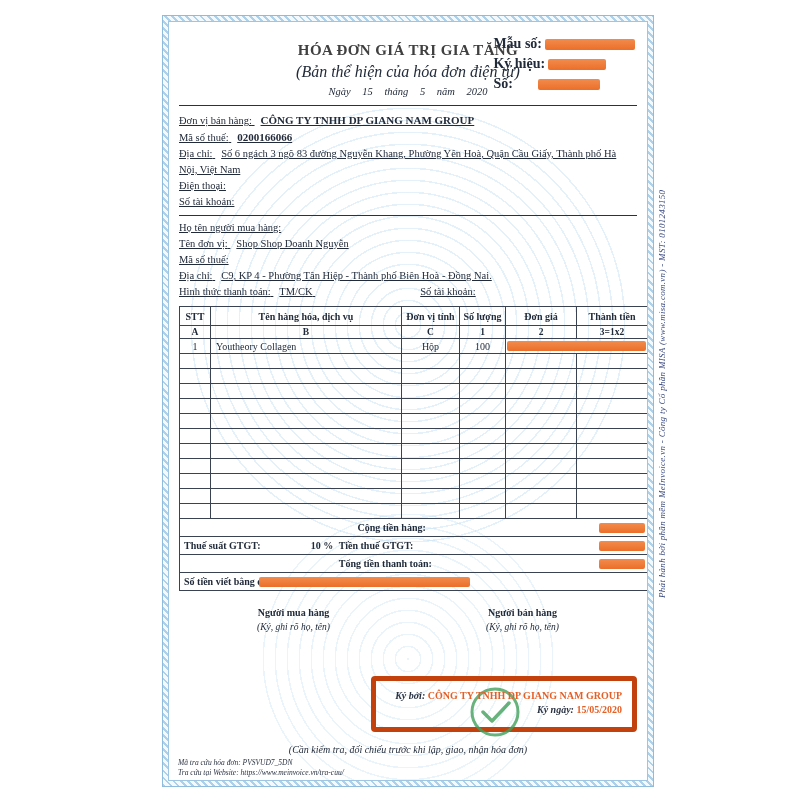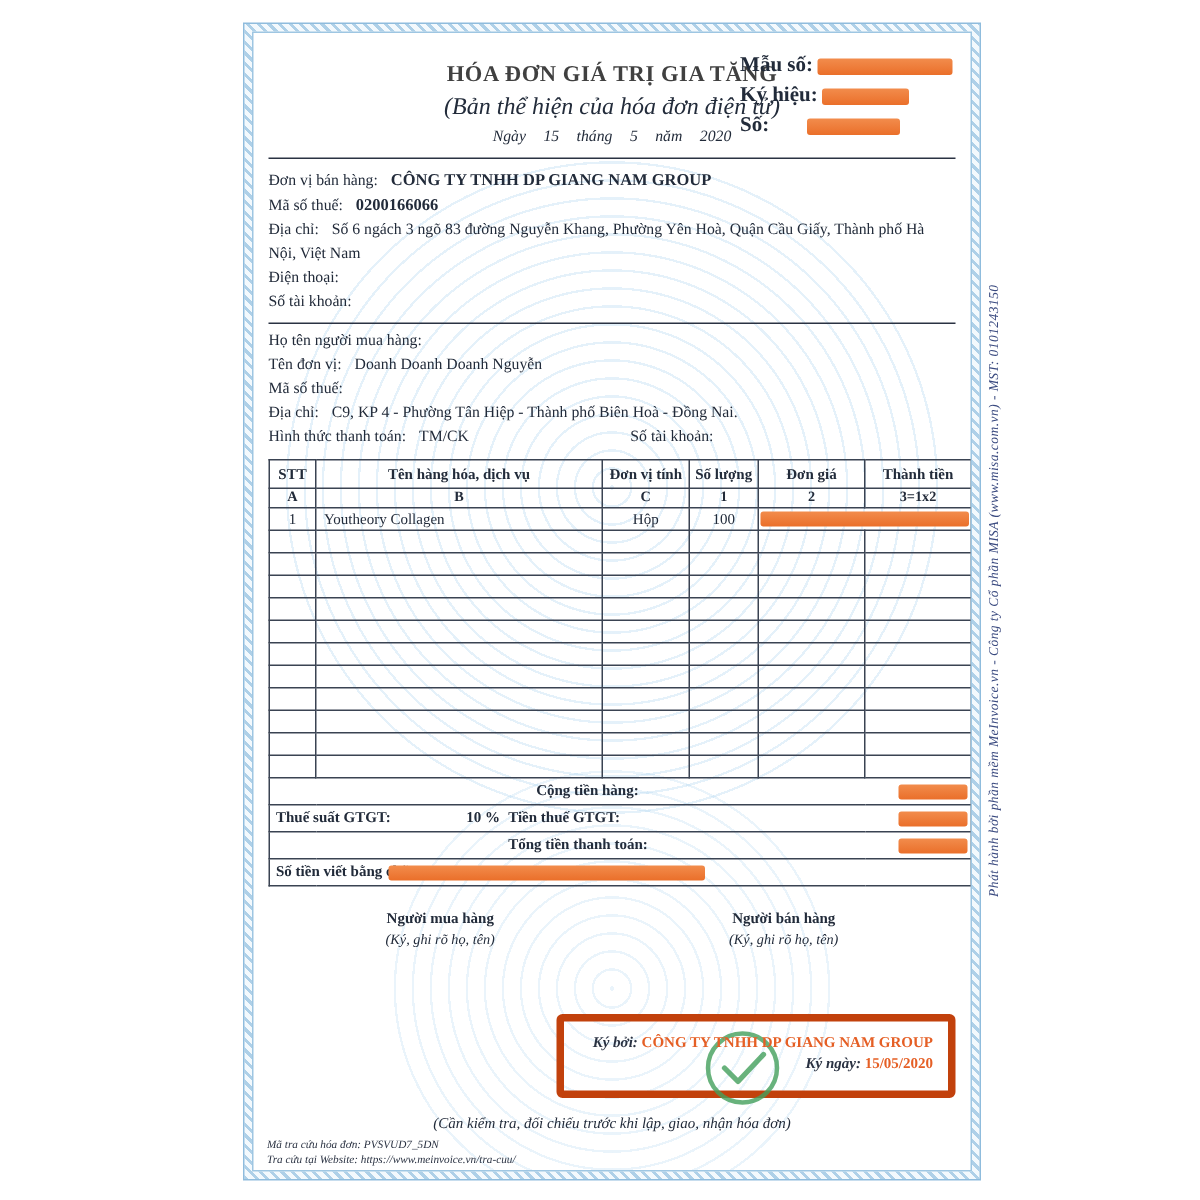--- a/index.html
+++ b/index.html
@@ -38,21 +38,21 @@
   .meta{position:absolute;right:2px;top:6px;font-size:14px;text-align:left;}
   .meta-row{display:flex;align-items:center;margin-bottom:4px;}
   .meta-label{font-weight:bold;min-width:42px;text-align:left;}
   .redact{background:linear-gradient(180deg,#f28c4c,#ea6f2a);border-radius:2px;display:inline-block;}
   .rx-form{width:90px;height:11px;margin-left:3px;}
   .rx-serial{width:58px;height:11px;margin-left:3px;}
   .rx-no{width:62px;height:11px;margin-left:3px;}
 
   
   .info{font-size:10.5px;line-height:16px;margin-top:6px;}
-  .line{white-space:normal;}
+  .line{white-space:normal;text-decoration:underline;}
   .lbl{color:#222b3a;}
   .val-b{font-weight:bold;font-size:11px;margin-left:6px;}
   .val{margin-left:6px;}
   .sep{border-top:1px solid #2a3242;margin:5px 0 4px 0;}
   .pay-line .second{margin-left:105px;}
 
   
   table.items{width:100%;border-collapse:collapse;margin-top:6px;font-size:10px;table-layout:fixed;}
   .items th,.items td{border:1px solid #3a4352;padding:0 3px;height:15px;box-sizing:border-box;overflow:hidden;}
   .items thead th{font-weight:bold;text-align:center;font-size:10px;height:19px;}
@@ -155,21 +155,21 @@
         </div>
 
         <div class="sep"></div>
 
         <div class="info" style="margin-top:2px;">
           <div class="line">
             <span class="lbl">Họ tên người mua hàng:</span>
           </div>
           <div class="line">
             <span class="lbl">Tên đơn vị:</span>
-            <span class="val">Doanh Doanh Doanh Nguyễn</span>
+            <span class="val">Shop Shop Doanh Nguyễn</span>
           </div>
           <div class="line">
             <span class="lbl">Mã số thuế:</span>
           </div>
           <div class="line">
             <span class="lbl">Địa chỉ:</span>
             <span class="val">C9, KP 4 - Phường Tân Hiệp - Thành phố Biên Hoà - Đồng Nai.</span>
           </div>
           <div class="line pay-line">
             <span class="lbl">Hình thức thanh toán:</span>

